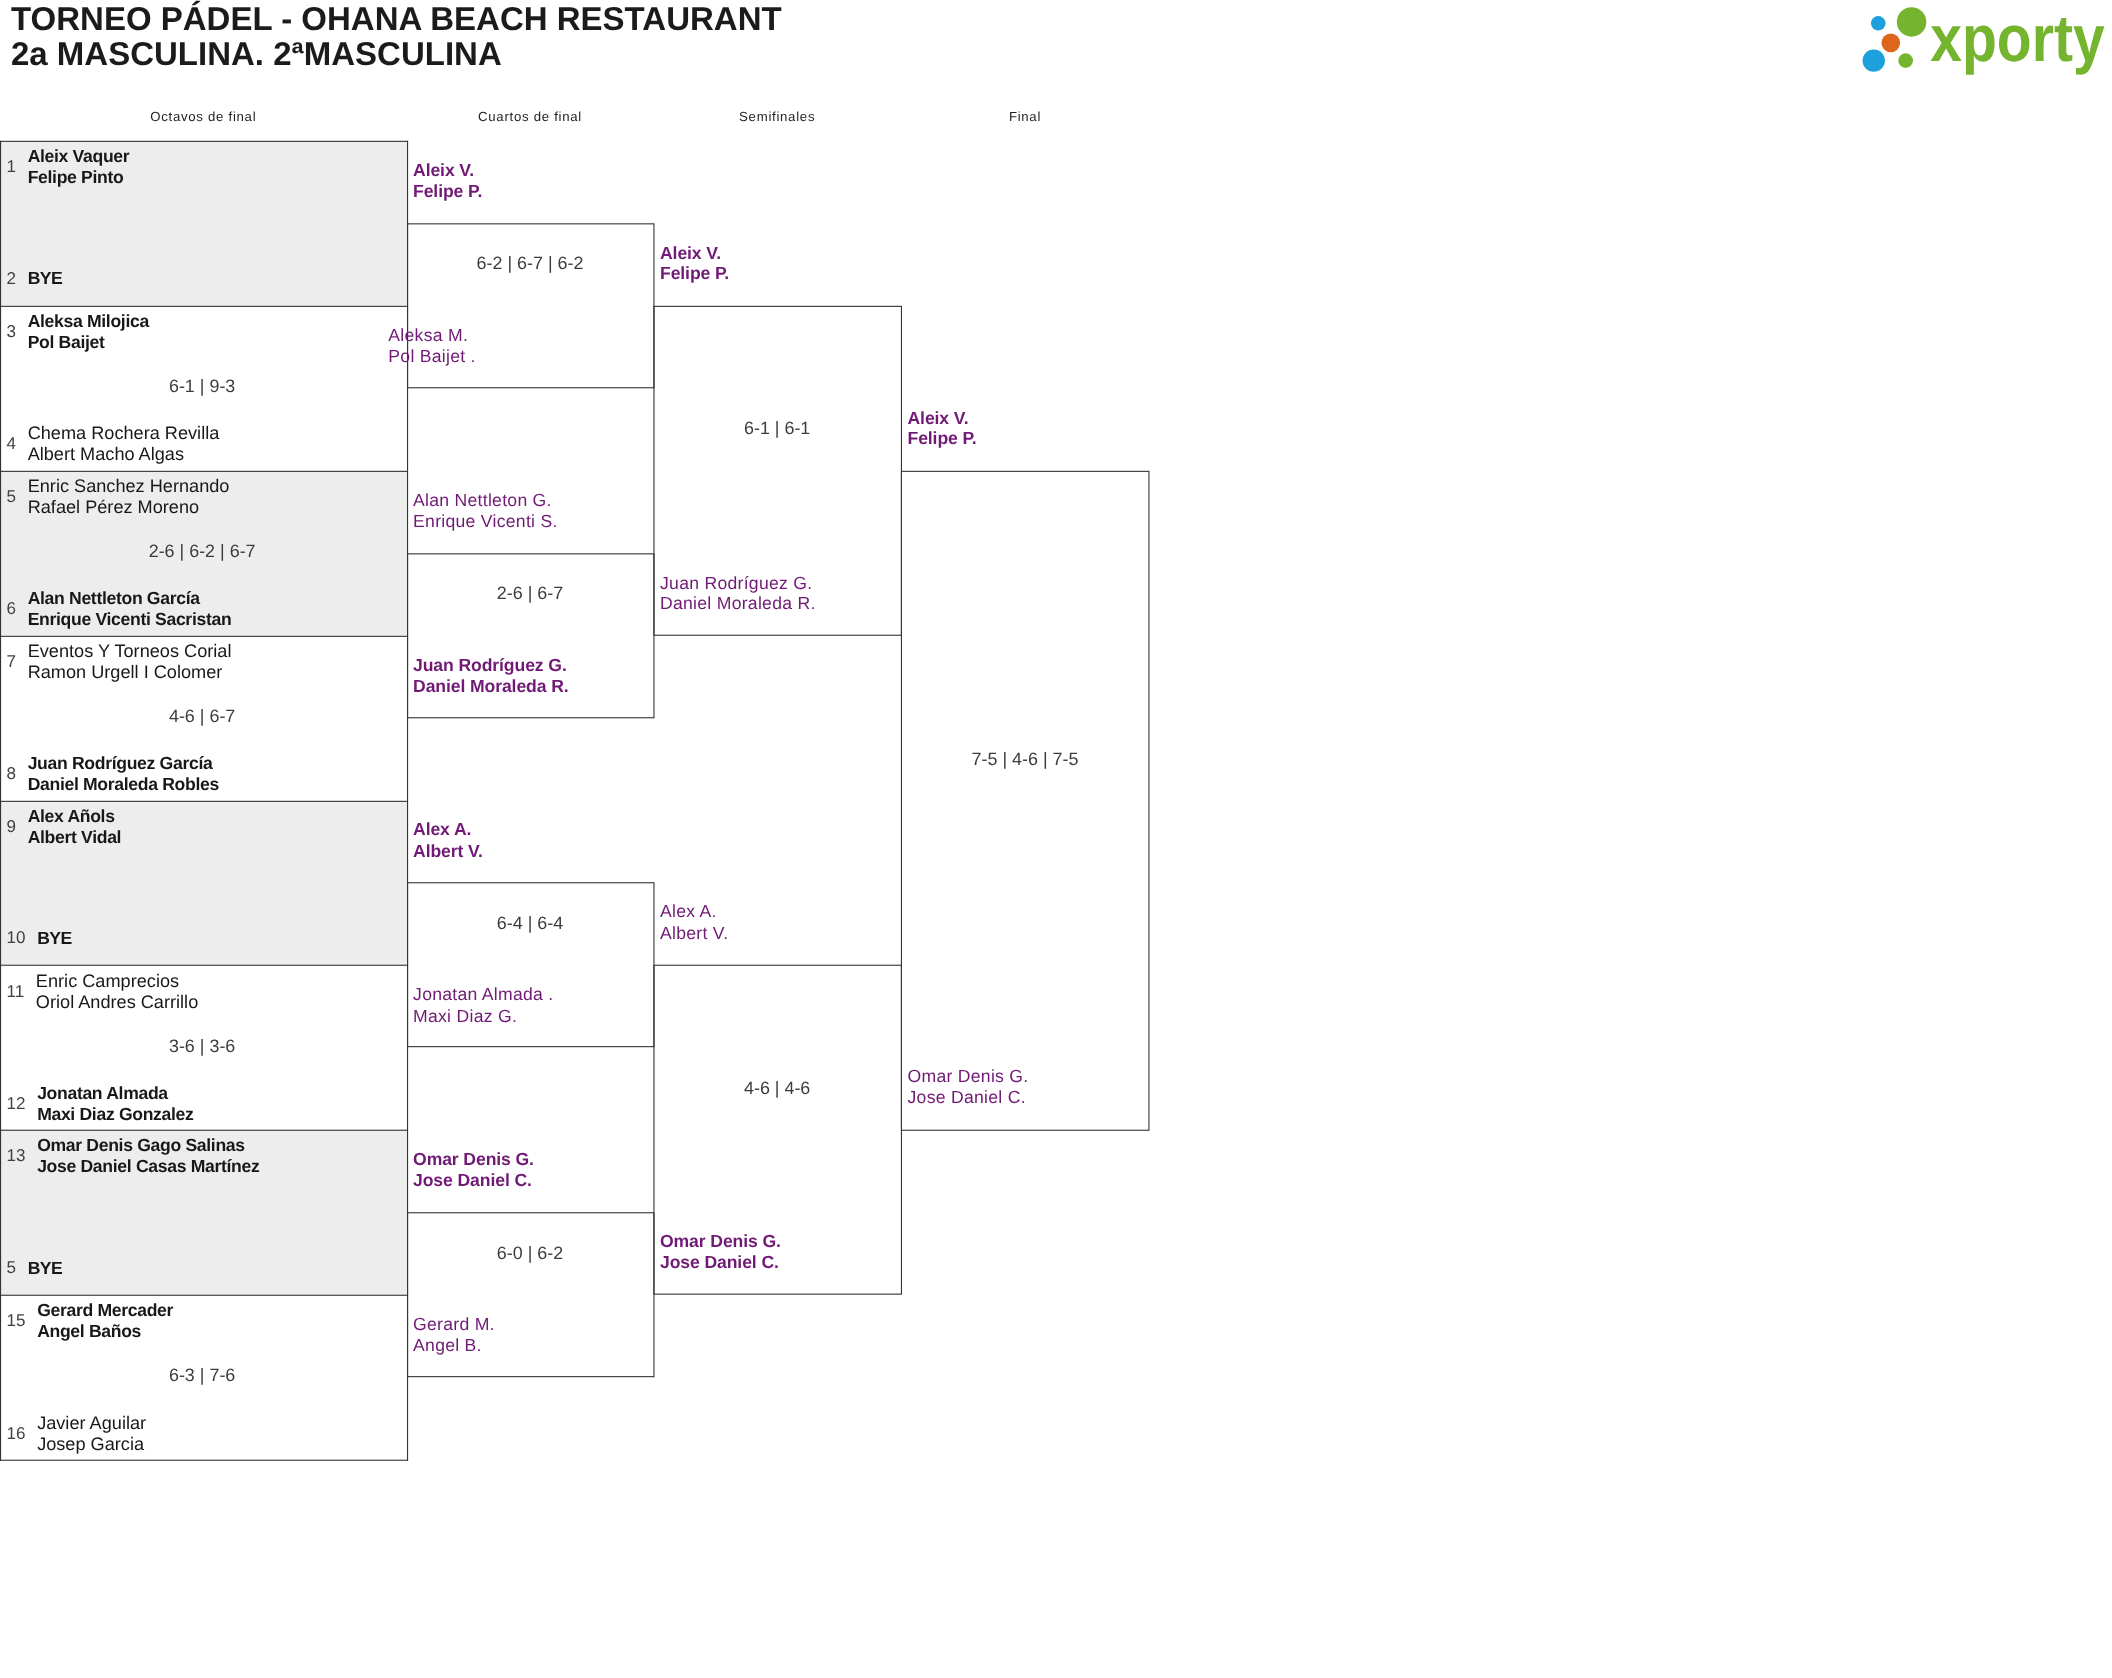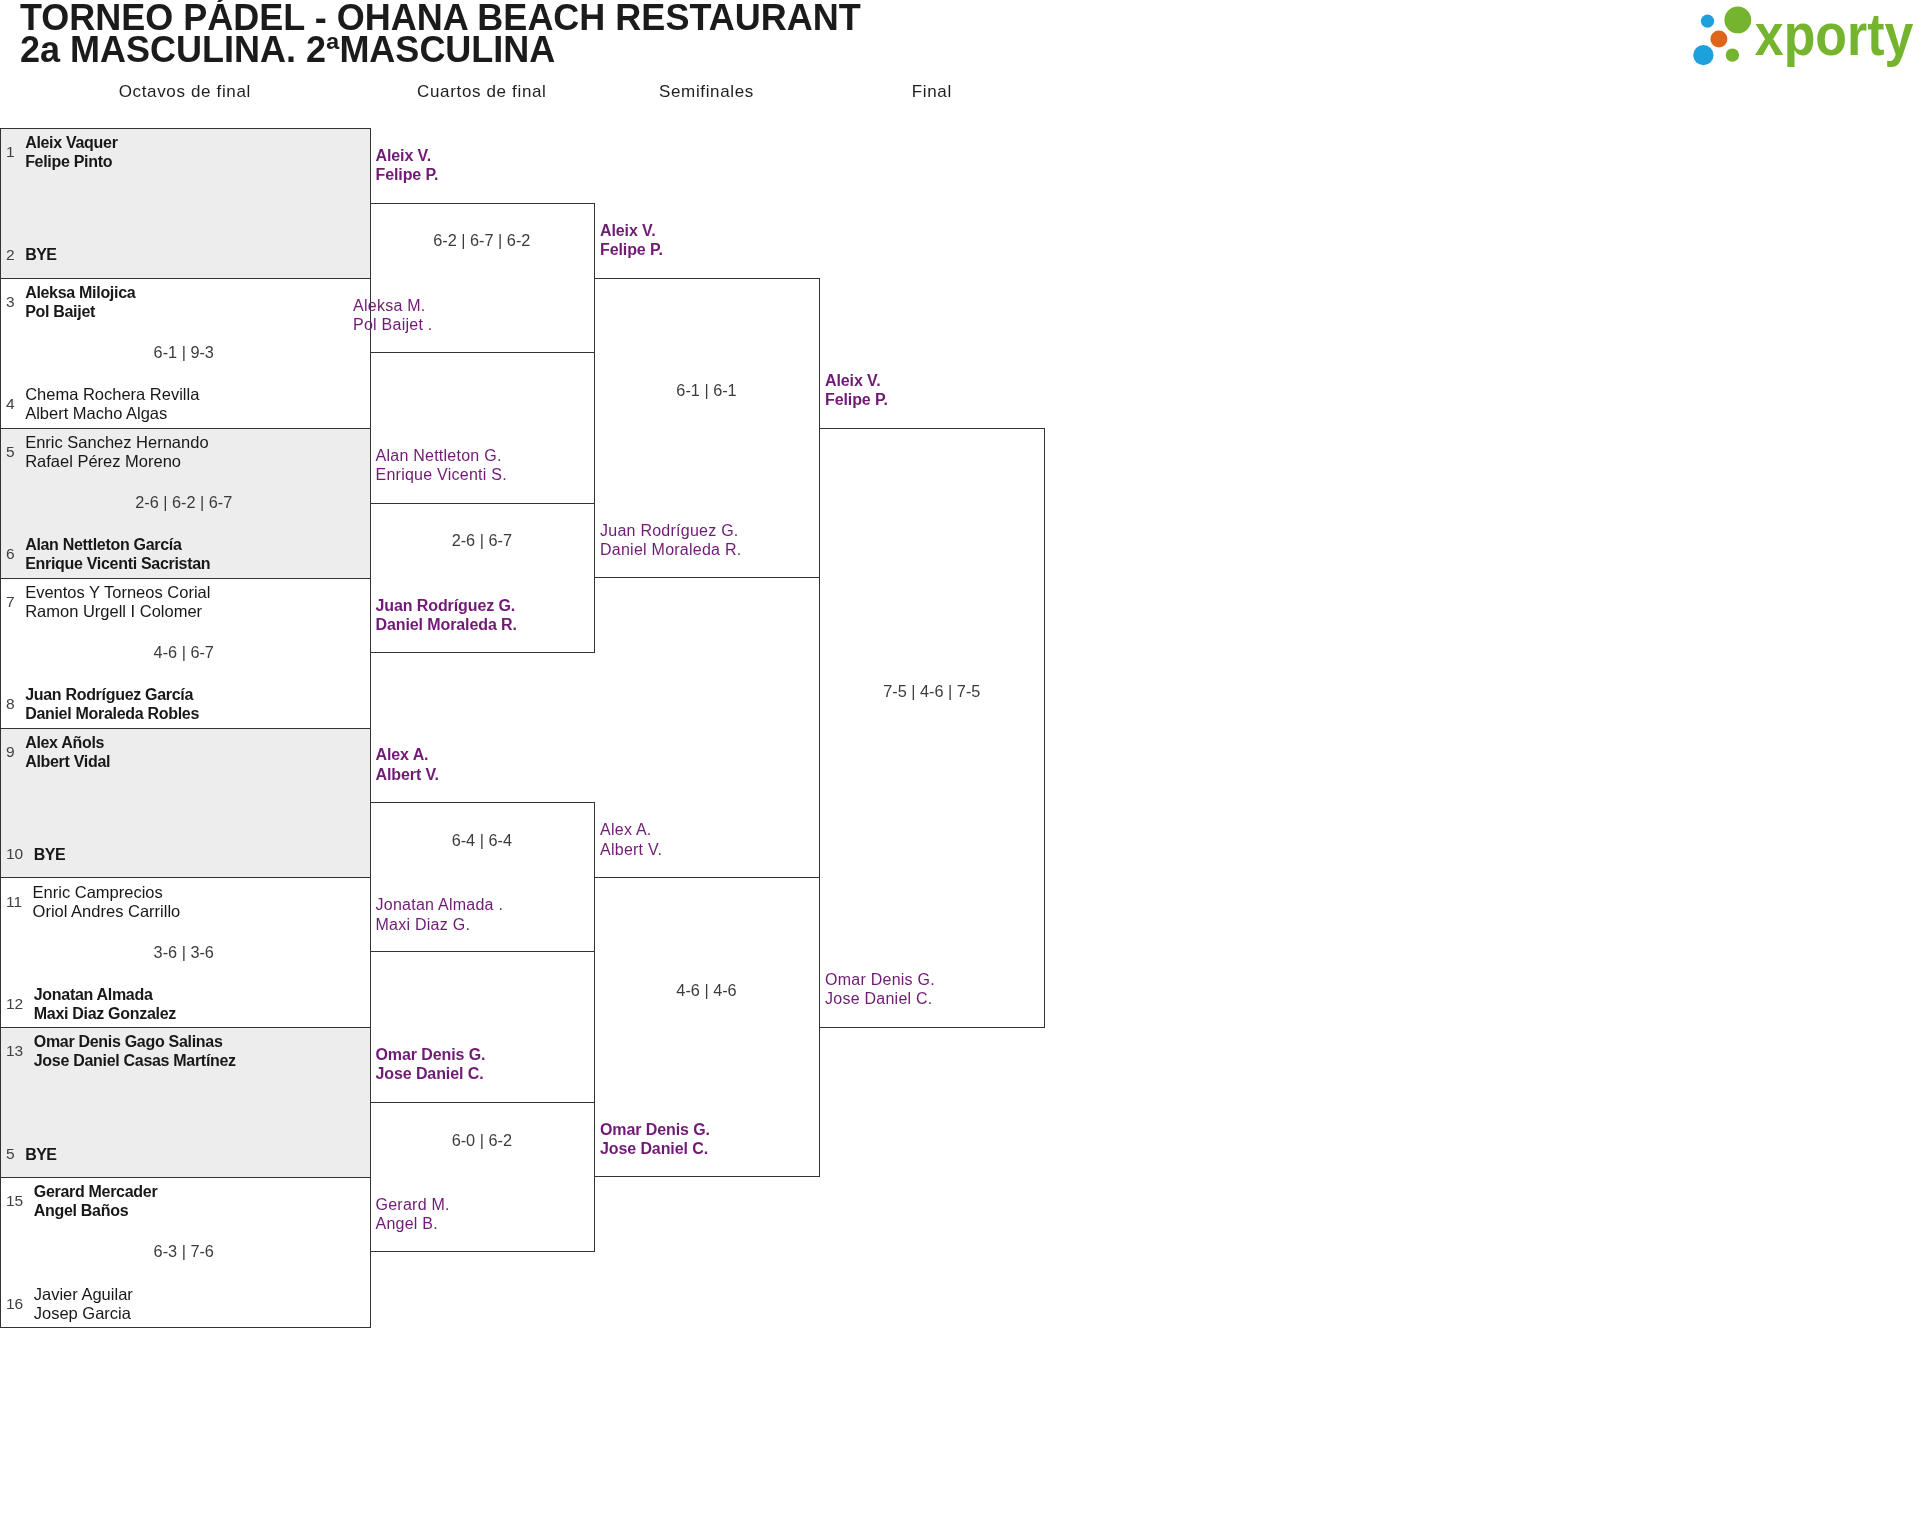--- a/index.html
+++ b/index.html
@@ -1,17 +1,17 @@
 <!DOCTYPE html>
 <html><head><meta charset="utf-8"><style>
 html,body{margin:0;padding:0;background:#fff;}
 body{width:1920px;height:1525px;position:relative;overflow:hidden;font-family:"Liberation Sans",sans-serif;}
 .abs{position:absolute;}
-.ttl{left:20px;top:2px;font-size:36px;line-height:32.4px;font-weight:700;color:#1b1b1b;white-space:pre;}
-.hdr{top:82px;font-size:17px;color:#1f1f1f;white-space:nowrap;transform:translateX(-50%);letter-spacing:0.65px;text-align:right;}
+.ttl{left:10px;top:2px;font-size:30px;line-height:32.4px;font-weight:700;color:#1b1b1b;white-space:pre;}
+.hdr{top:99px;font-size:12px;color:#1f1f1f;white-space:nowrap;transform:translateX(-50%);letter-spacing:0.65px;text-align:right;}
 .box{box-sizing:border-box;border:1px solid #333;}
 .vl{width:1px;background:#333;}
 .hl{height:1px;background:#333;}
 .team{position:absolute;left:6px;transform:translateY(-50%);display:flex;align-items:center;}
 .seed{flex:none;margin-right:10.5px;font-size:15.5px;color:#414141;}
 .nm{font-size:16.5px;line-height:19px;color:#181818;white-space:pre;}
 .nm.b{font-weight:700;font-size:16px;letter-spacing:-0.3px;}
 .bye{font-size:16px;letter-spacing:-0.5px;font-weight:bold;}
 .adv{position:absolute;font-size:16px;line-height:19.2px;color:#701a75;white-space:pre;letter-spacing:0.25px;}
 .adv.b{font-weight:700;letter-spacing:-0.1px;}

